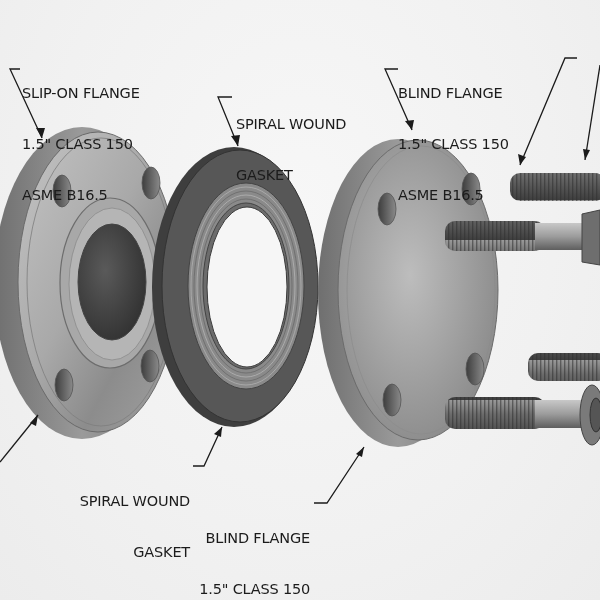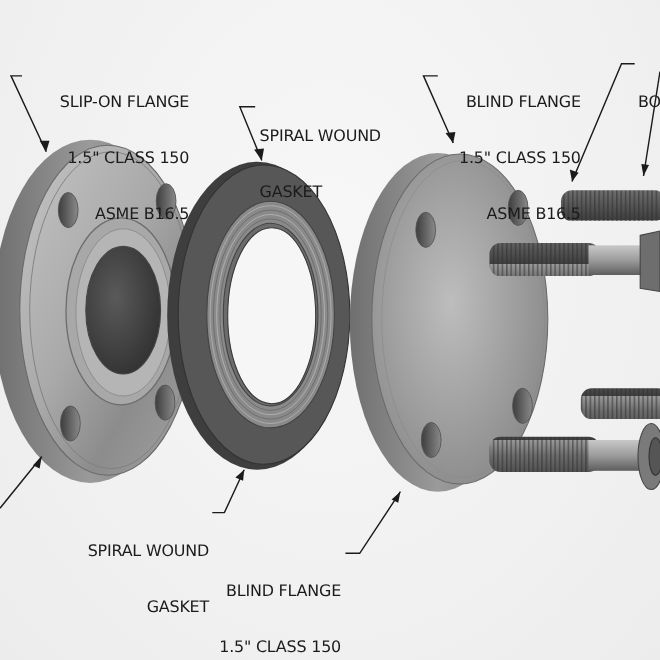--- a/index.html
+++ b/index.html
@@ -1,21 +1,21 @@
 <!DOCTYPE html>
 <html><head>
 <meta charset="utf-8">
 <style>
   html, body { margin:0; padding:0; }
   body { width:600px; height:600px; overflow:hidden; background:#f3f3f3; font-family:"DejaVu Sans", sans-serif; }
   .canvas { position:relative; width:600px; height:600px; background:radial-gradient(ellipse at 50% 35%, #f7f7f7 0%, #f1f1f1 60%, #ececec 100%); }
   svg.art { position:absolute; left:0; top:0; width:600px; height:600px; }
   .label { position:absolute; font-size:14.5px; line-height:17px; color:#1b1b1b; letter-spacing:-0.2px; white-space:pre; }
   .label span { display:block; }
-  .c { text-align:right; }
+  .c { text-align:left; }
   .r { text-align:right; }
 </style>
 </head>
 <body>
 
 <div class="canvas">
 
   <svg class="art" viewBox="0 0 600 600">
     <defs>
       <linearGradient id="rimGrad" x1="0" y1="0" x2="1" y2="0">
@@ -154,23 +154,20 @@
     <span>SPIRAL WOUND</span>
     <span>GASKET</span>
   </div>
 
   <div class="label c" style="left:398px; top:51px; width:130px;">
     <span>BLIND FLANGE</span>
     <span>1.5" CLASS 150</span>
     <span>ASME B16.5</span>
   </div>
 
-  <div class="label" style="left:580px; top:51px;">
-    <span>BO</span>
-  </div>
 
   <div class="label r" style="left:40px; top:459px; width:150px;">
     <span>SPIRAL WOUND</span>
     <span>GASKET</span>
   </div>
 
   <div class="label r" style="left:160px; top:496px; width:150px;">
     <span>BLIND FLANGE</span>
     <span>1.5" CLASS 150</span>
     

